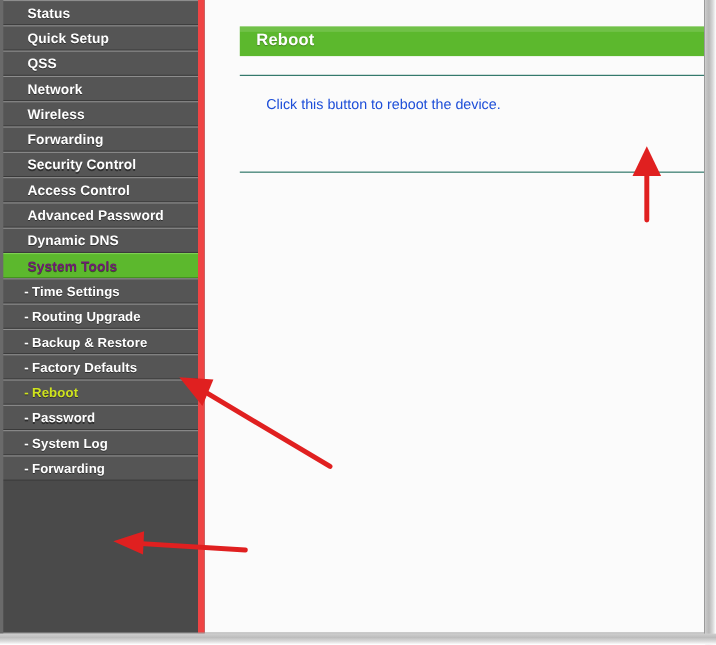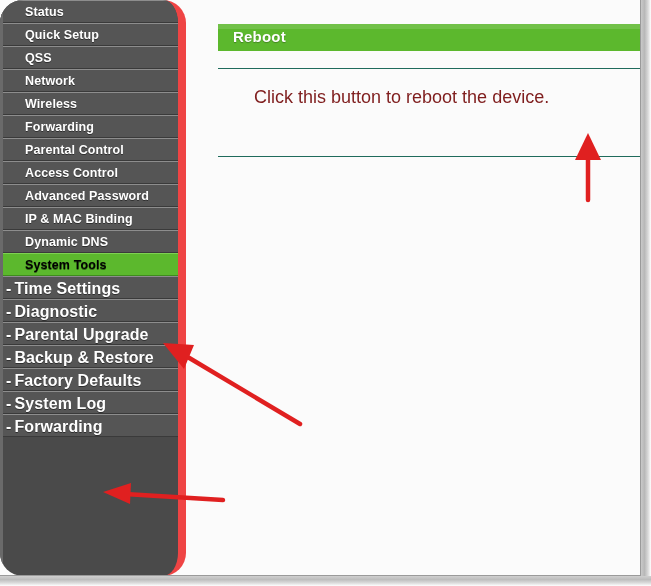--- a/index.html
+++ b/index.html
@@ -54,24 +54,23 @@
   }
 
   
   .sidebar {
     position: absolute;
     left: 0;
     top: 0;
     width: 186px;
     height: 576px;
     background: #4a4a4a;
-    border-right: 8px solid #ef4444;
+    border-right: 6px solid #ef4444;
     box-sizing: border-box;
     overflow: hidden;
-    border-radius: 23px;
   }
   .sidebar-edge-left {
     position: absolute;
     left: 0;
     top: 0;
     width: 3px;
     height: 576px;
     background: #6a6a6a;
     z-index: 3;
   }
@@ -85,26 +84,26 @@
     font-weight: bold;
     padding-left: 25px;
     border-top: 1px solid #8d8d8d;
     border-bottom: 1px solid #3a3a3a;
     box-sizing: border-box;
     white-space: nowrap;
     letter-spacing: 0.1px;
     text-shadow: 0 1px 0 rgba(0,0,0,0.45);
   }
   .nav-item.sub {
-    padding-left: 6px;
-    font-size: 16px;
+    padding-left: 22px;
+    font-size: 12px;
   }
   .nav-item.active {
     background: #5cb82d;
-    color: #000000;
+    color: #701a75;
     border-top: 1px solid #7ed152;
     border-bottom: 1px solid #3f8b1d;
   }
   .nav-item.sub-active {
     color: #cfe31e;
   }
   .dash {
     display: inline-block;
     margin-right: 3px;
   }
@@ -150,24 +149,24 @@
     left: 30px;
     width: 422px;
     height: 1px;
     background: #1f6b5c;
   }
   .divider.top { top: 68px; }
   .divider.bottom { top: 156px; }
 
   .hint-text {
     position: absolute;
-    left: 66px;
+    left: 54px;
     top: 87px;
-    font-size: 18px;
-    color: #7f1d1d;
+    font-size: 13px;
+    color: #1d4ed8;
     white-space: nowrap;
   }
 
   
   .arrow-svg {
     position: absolute;
     left: 0;
     top: 0;
     width: 651px;
     height: 586px;
@@ -182,31 +181,31 @@
 
   <div class="sidebar">
     <div class="sidebar-edge-left"></div>
     <div id="nav-list">
         <div class="nav-item"><span>Status</span></div>
         <div class="nav-item"><span>Quick Setup</span></div>
         <div class="nav-item"><span>QSS</span></div>
         <div class="nav-item"><span>Network</span></div>
         <div class="nav-item"><span>Wireless</span></div>
         <div class="nav-item"><span>Forwarding</span></div>
-        <div class="nav-item"><span>Parental Control</span></div>
+        <div class="nav-item"><span>Security Control</span></div>
         <div class="nav-item"><span>Access Control</span></div>
         <div class="nav-item"><span>Advanced Password</span></div>
-        <div class="nav-item"><span>IP &amp; MAC Binding</span></div>
         <div class="nav-item"><span>Dynamic DNS</span></div>
         <div class="nav-item active"><span>System Tools</span></div>
         <div class="nav-item sub"><span class="dash">-</span><span>Time Settings</span></div>
-        <div class="nav-item sub"><span class="dash">-</span><span>Diagnostic</span></div>
-        <div class="nav-item sub"><span class="dash">-</span><span>Parental Upgrade</span></div>
+        <div class="nav-item sub"><span class="dash">-</span><span>Routing Upgrade</span></div>
         <div class="nav-item sub"><span class="dash">-</span><span>Backup &amp; Restore</span></div>
         <div class="nav-item sub"><span class="dash">-</span><span>Factory Defaults</span></div>
+        <div class="nav-item sub sub-active"><span class="dash">-</span><span>Reboot</span></div>
+        <div class="nav-item sub"><span class="dash">-</span><span>Password</span></div>
         <div class="nav-item sub"><span class="dash">-</span><span>System Log</span></div>
         <div class="nav-item sub"><span class="dash">-</span><span>Forwarding</span></div>
       </div>
   </div>
 
   <div class="content">
 
     <div class="page-header">
       <div class="page-header-sheen"></div>
       <div class="page-header-title">Reboot</div>

